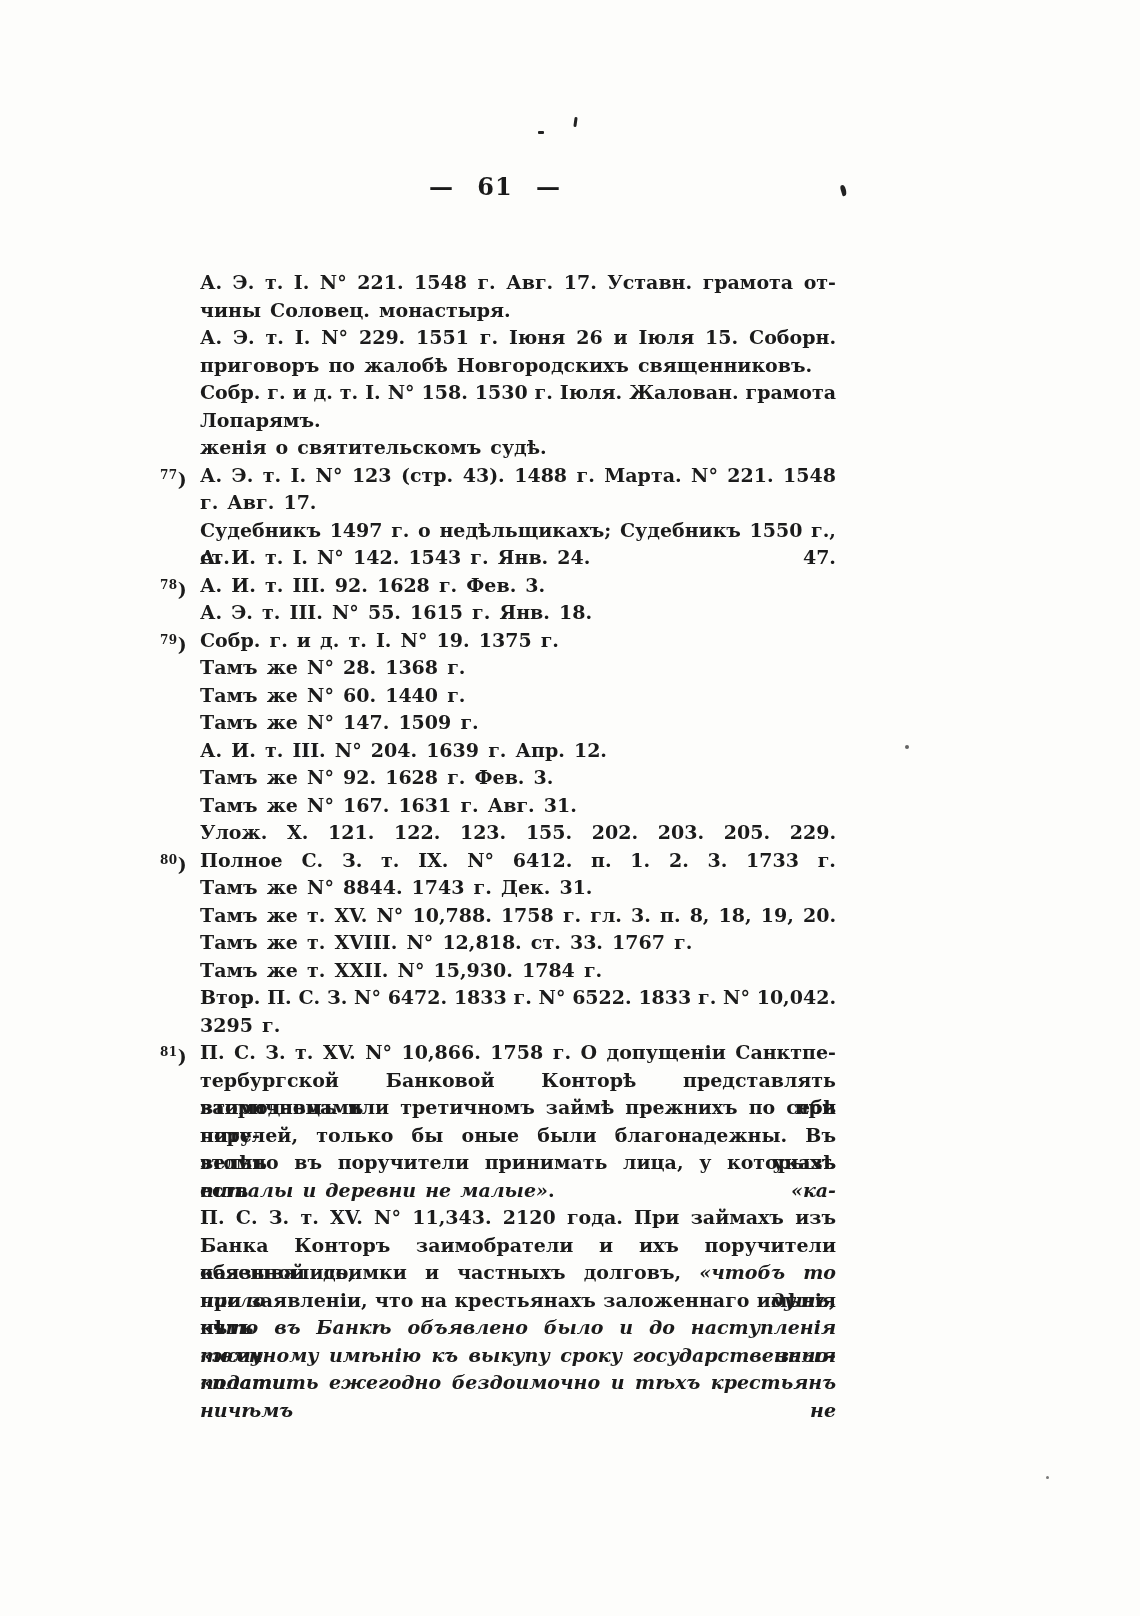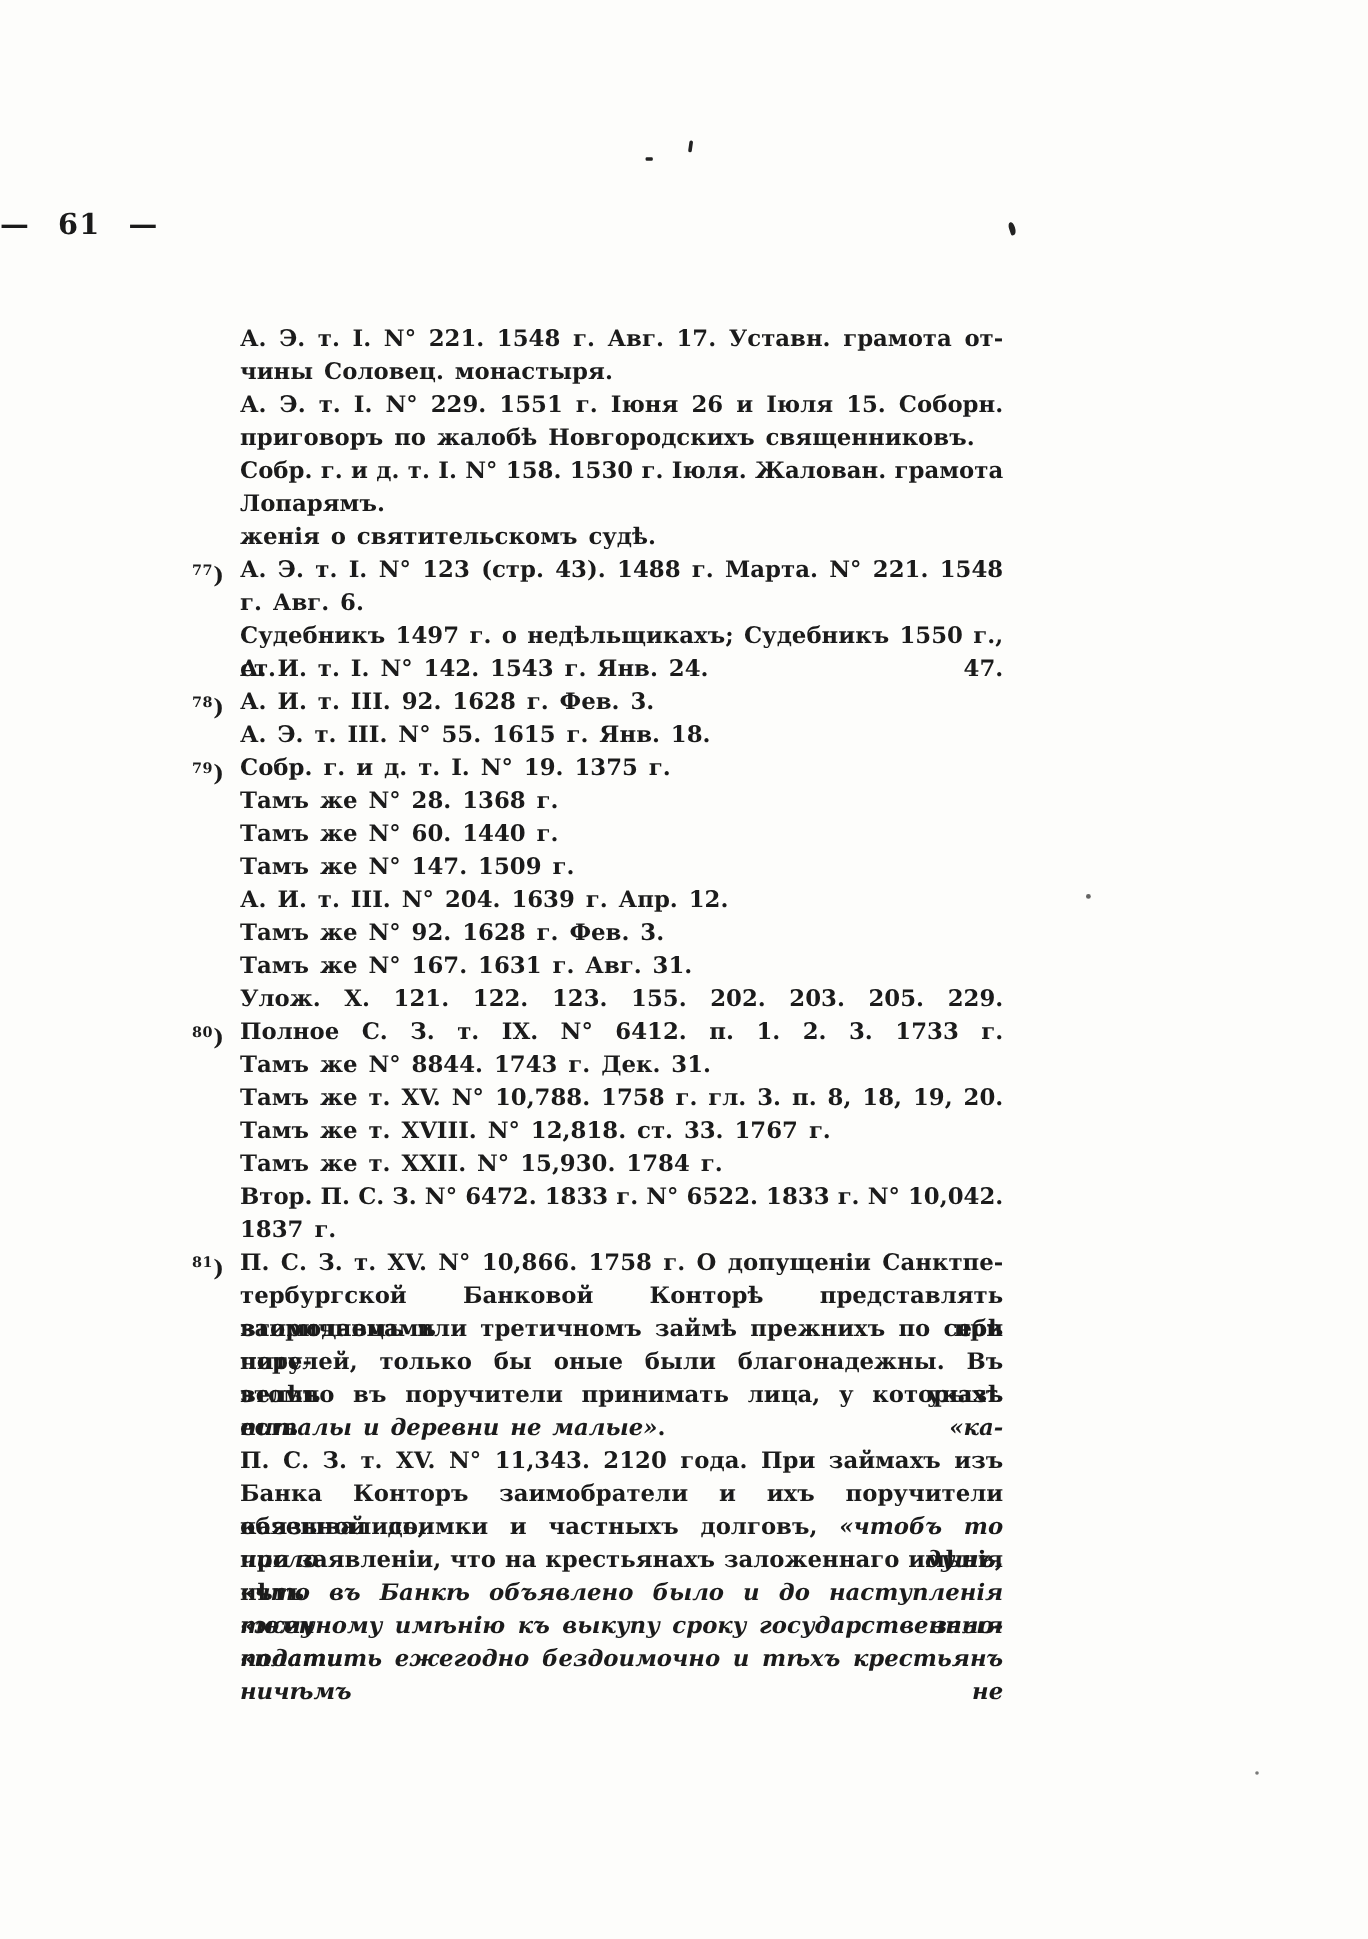--- a/index.html
+++ b/index.html
@@ -11,20 +11,21 @@
     background: #fdfdfb;
     overflow: hidden;
     color: #161616;
     font-family: "DejaVu Serif", serif;
   }
   .page-header {
     position: absolute;
     top: 172px;
     left: 0;
     width: 990px;
+    text-align: center;
     font-size: 24px;
     font-weight: 700;
     letter-spacing: 1px;
     word-spacing: 14px;
     color: #1a1a1a;
   }
   .text-block {
     position: absolute;
     left: 200px;
     top: 242px;
@@ -77,40 +78,40 @@
 
   <div class="text-block" id="lines-container">
       <div class="line j"><span>А. Э. т. I. N° 221. 1548 г. Авг. 17. Уставн. грамота от-</span></div>
       <div class="line"><span>чины Соловец. монастыря.</span></div>
       <div class="line j"><span>А. Э. т. I. N° 229. 1551 г. Іюня 26 и Іюля 15. Соборн.</span></div>
       <div class="line"><span>приговоръ по жалобѣ Новгородскихъ священниковъ.</span></div>
       <div class="line j"><span>Собр. г. и д. т. I. N° 158. 1530 г. Іюля. Жалован. грамота</span></div>
       <div class="line"><span>Лопарямъ.</span></div>
       <div class="line"><span>женія о святительскомъ судѣ.</span></div>
       <div class="line j"><span class="fn-marker"><span class="fn-num">77</span>)</span><span>А. Э. т. I. N° 123 (стр. 43). 1488 г. Марта. N° 221. 1548</span></div>
-      <div class="line"><span>г. Авг. 6.</span></div>
+      <div class="line"><span>г. Авг. 17.</span></div>
       <div class="line j"><span>Судебникъ 1497 г. о недѣльщикахъ; Судебникъ 1550 г., ст. 47.</span></div>
       <div class="line"><span>А. И. т. I. N° 142. 1543 г. Янв. 24.</span></div>
       <div class="line"><span class="fn-marker"><span class="fn-num">78</span>)</span><span>А. И. т. III. 92. 1628 г. Фев. 3.</span></div>
       <div class="line"><span>А. Э. т. III. N° 55. 1615 г. Янв. 18.</span></div>
       <div class="line"><span class="fn-marker"><span class="fn-num">79</span>)</span><span>Собр. г. и д. т. I. N° 19. 1375 г.</span></div>
       <div class="line"><span>Тамъ же N° 28. 1368 г.</span></div>
       <div class="line"><span>Тамъ же N° 60. 1440 г.</span></div>
       <div class="line"><span>Тамъ же N° 147. 1509 г.</span></div>
       <div class="line"><span>А. И. т. III. N° 204. 1639 г. Апр. 12.</span></div>
       <div class="line"><span>Тамъ же N° 92. 1628 г. Фев. 3.</span></div>
       <div class="line"><span>Тамъ же N° 167. 1631 г. Авг. 31.</span></div>
       <div class="line j"><span>Улож. X. 121. 122. 123. 155. 202. 203. 205. 229.</span></div>
       <div class="line j"><span class="fn-marker"><span class="fn-num">80</span>)</span><span>Полное С. З. т. IX. N° 6412. п. 1. 2. 3. 1733 г.</span></div>
       <div class="line"><span>Тамъ же N° 8844. 1743 г. Дек. 31.</span></div>
       <div class="line j"><span>Тамъ же т. XV. N° 10,788. 1758 г. гл. 3. п. 8, 18, 19, 20.</span></div>
       <div class="line"><span>Тамъ же т. XVIII. N° 12,818. ст. 33. 1767 г.</span></div>
       <div class="line"><span>Тамъ же т. XXII. N° 15,930. 1784 г.</span></div>
       <div class="line j"><span>Втор. П. С. З. N° 6472. 1833 г. N° 6522. 1833 г. N° 10,042.</span></div>
-      <div class="line"><span>1837 г.</span></div>
+      <div class="line"><span>3295 г.</span></div>
       <div class="line j"><span class="fn-marker"><span class="fn-num">81</span>)</span><span>П. С. З. т. XV. N° 10,866. 1758 г. О допущеніи Санктпе-</span></div>
       <div class="line j"><span>тербургской Банковой Конторѣ представлять заимодавцамъ при</span></div>
       <div class="line j"><span>вторичномъ или третичномъ займѣ прежнихъ по себѣ пору-</span></div>
       <div class="line j"><span>чителей, только бы оные были благонадежны. Въ этомъ указѣ</span></div>
       <div class="line j"><span>велѣно въ поручители принимать лица, у которыхъ есть </span><span class="it">«ка-</span></div>
       <div class="line"><span class="it">питалы и деревни не малые»</span><span>.</span></div>
       <div class="line j"><span>П. С. З. т. XV. N° 11,343. 2120 года. При займахъ изъ</span></div>
       <div class="line j"><span>Банка Конторъ заимобратели и ихъ поручители обязывались,</span></div>
       <div class="line j"><span>казенной доимки и частныхъ долговъ, </span><span class="it">«чтобъ то число душъ,</span></div>
       <div class="line j"><span>при заявленіи, что на крестьянахъ заложеннаго имѣнія нѣтъ</span></div>

